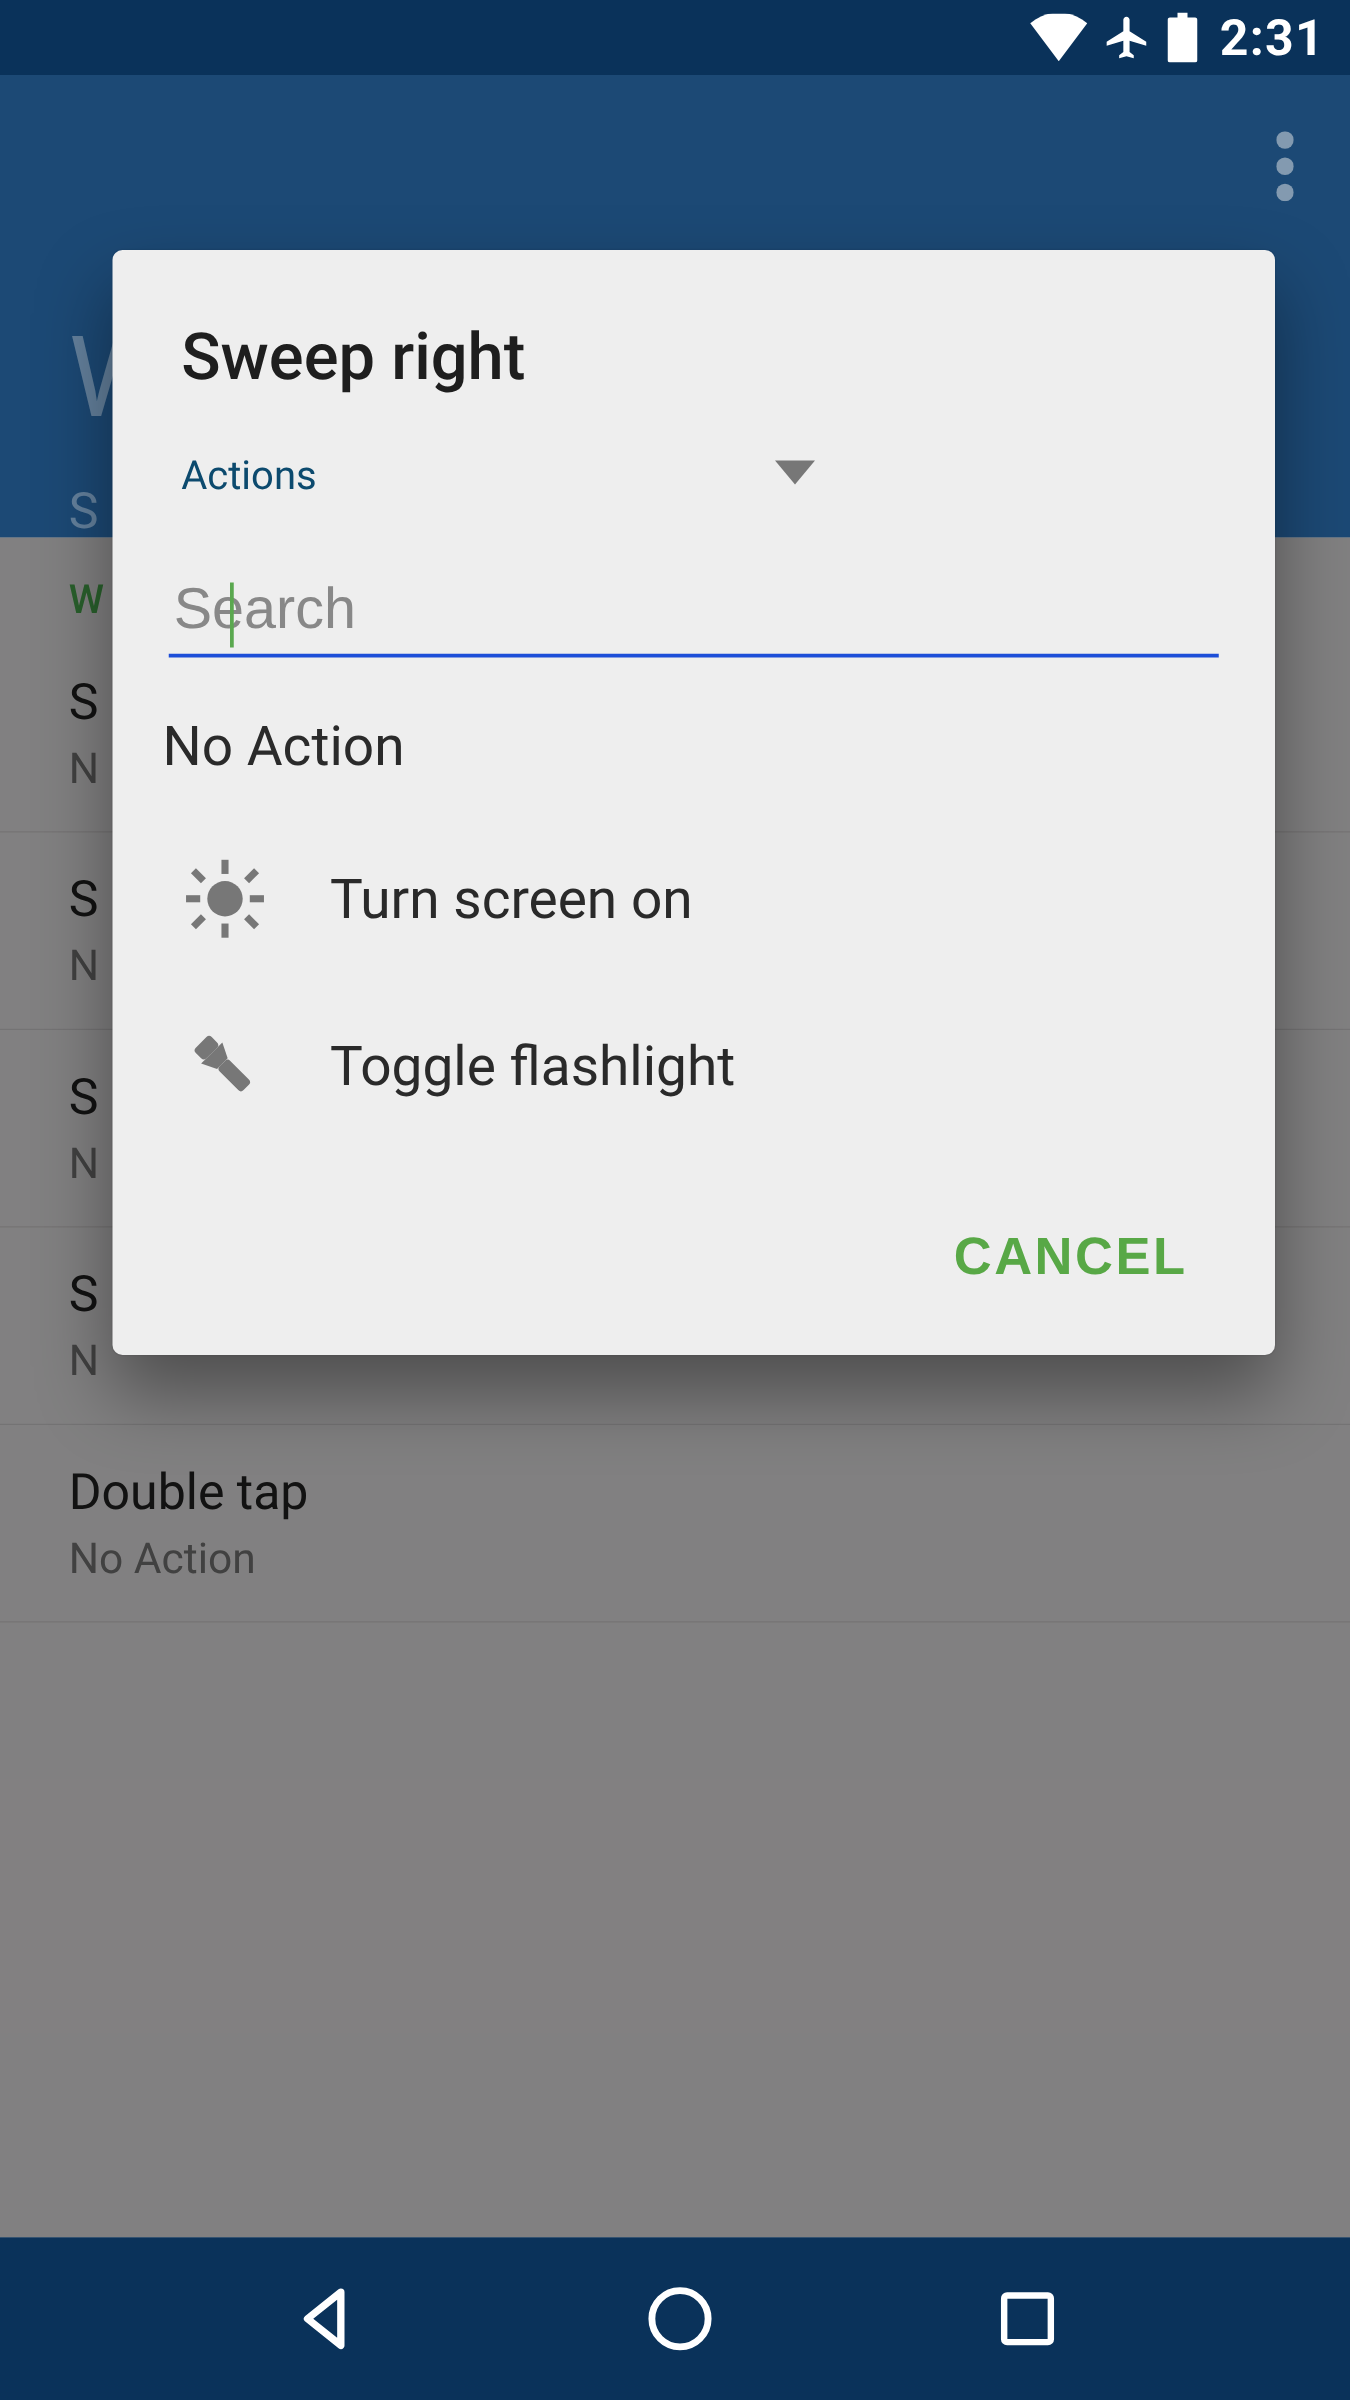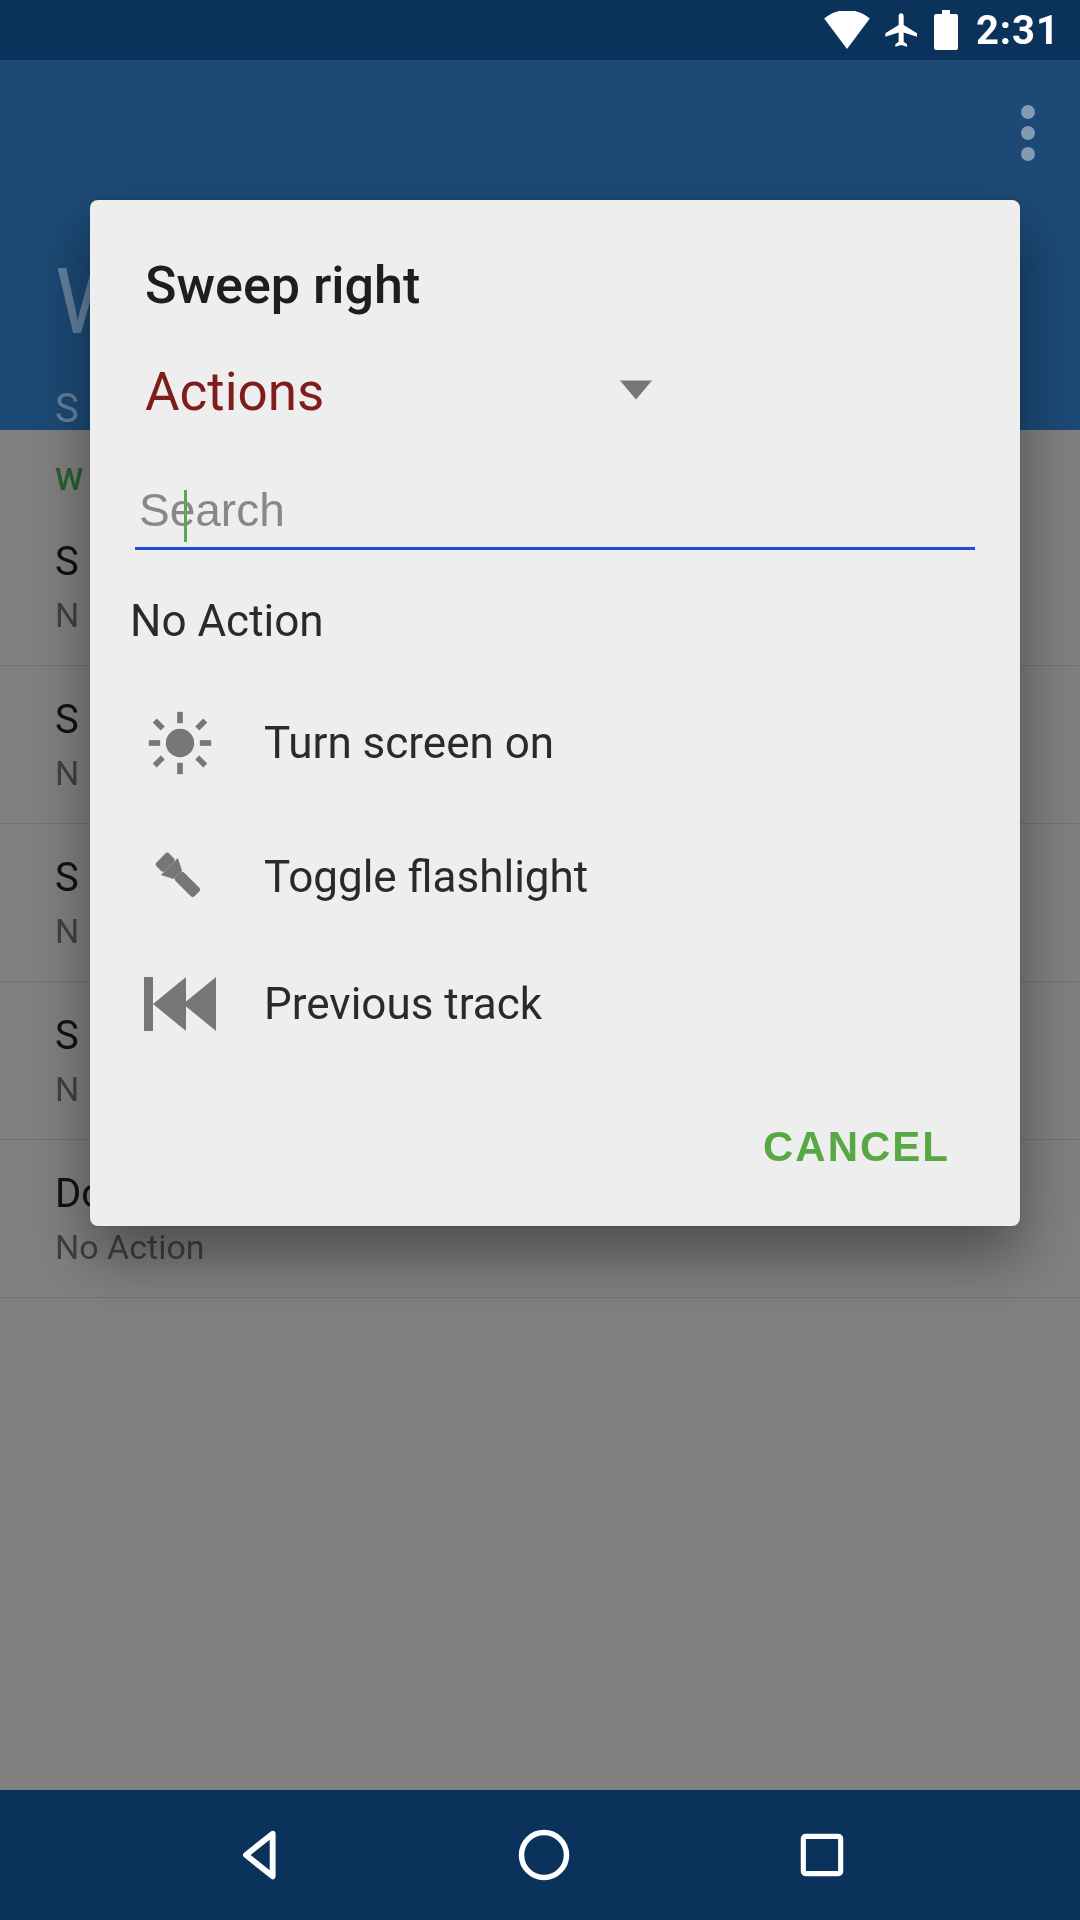--- a/index.html
+++ b/index.html
@@ -97,22 +97,22 @@
     color: #1e1e1e;
     padding: 55px 55px 30px;
   }
   .dropdown-row {
     display: flex;
     align-items: center;
     padding: 15px 55px 30px;
     position: relative;
   }
   .dropdown-label {
-    font-size: 53px;
-    color: #7f1d1d;
+    font-size: 32px;
+    color: #0c4a6e;
   }
   .dropdown-arrow {
     color: #777;
     position: absolute;
     left: 530px;
   }
   .search-field-wrap {
     padding: 0 45px;
     margin-top: 20px;
   }
@@ -295,32 +295,20 @@
         <svg width="72" height="72" viewBox="0 0 24 24">
             <g fill="#777" transform="rotate(-45 12 12)">
               <rect x="9" y="3" width="6" height="4" rx="1"></rect>
               <path d="M8 7 h8 l-2 4 h-4 z"></path>
               <rect x="10" y="11" width="4" height="9" rx="1"></rect>
             </g>
           </svg>
       </span>
       <span class="option-label">Toggle flashlight</span>
     </div>
-    <div class="option-row">
-      <span class="icon-slot">
-        <svg width="72" height="54" viewBox="0 0 24 18">
-            <g fill="#777">
-              <rect x="0" y="0" width="3" height="18"></rect>
-              <path d="M13 9 L24 0 V18 Z"></path>
-              <path d="M3 9 L14 0 V18 Z"></path>
-            </g>
-          </svg>
-      </span>
-      <span class="option-label">Previous track</span>
-    </div>
   </div>
 
   <div class="dialog-actions">
     <button class="btn-cancel">CANCEL</button>
   </div>
 </div>
 
 <div class="nav-bar">
   <span>
     <svg width="64" height="64" viewBox="0 0 24 24">

